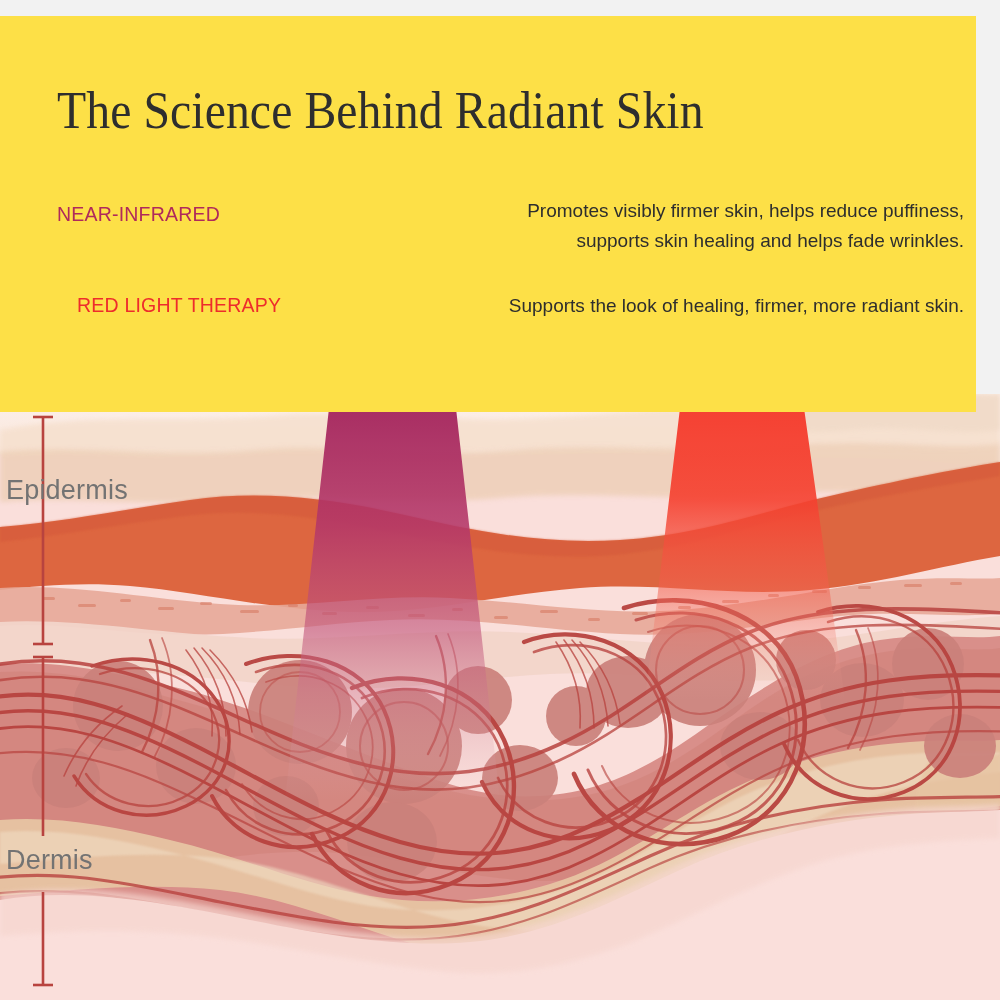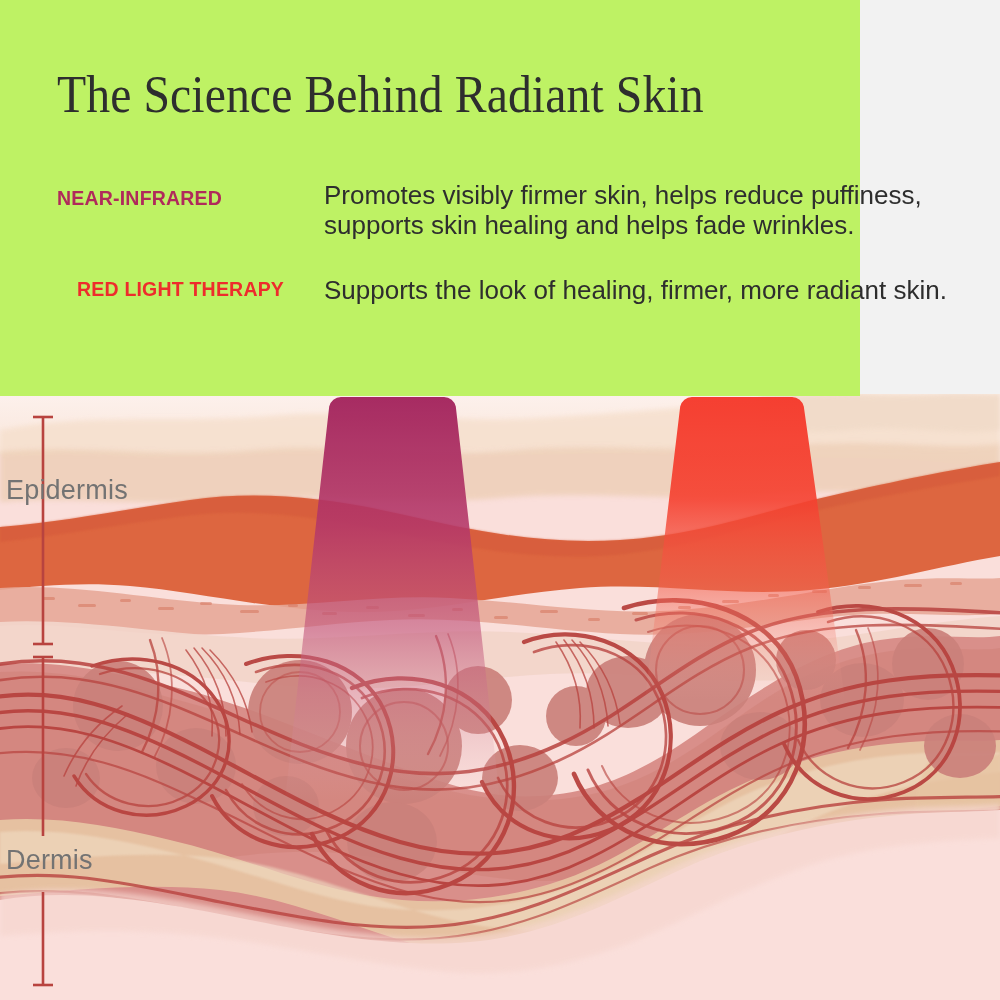--- a/index.html
+++ b/index.html
@@ -14,58 +14,59 @@
   #page {
     position: relative;
     width: 1000px; height: 1000px;
     background: #f2f2f2;
     overflow: hidden;
   }
 
   
   #header {
     position: absolute;
-    left: 0; top: 0; width: 860px; height: 396px;
-    background: #bef264;
+    left: 0; top: 16px; width: 976px; height: 396px;
+    background: #fde047;
     z-index: 40;
   }
 
   #title {
     position: absolute;
     left: 57px; top: 62px;
     font-family: "Liberation Serif", serif;
     font-size: 53px;
     line-height: 64px;
     letter-spacing: 0.1px;
     color: #2e2e2e;
     font-weight: 400;
     transform: scaleX(0.90);
     transform-origin: left top;
     white-space: nowrap;
   }
 
   .legend-term {
     position: absolute;
     font-family: "Liberation Sans", sans-serif;
-    font-weight: bold;
+    font-weight: normal;
     font-size: 19.5px;
     line-height: 25px;
     letter-spacing: 0.2px;
     width: 270px;
   }
   .legend-term.nir  { left: 57px; top: 186px;  color: #b02a5b; }
   .legend-term.rlt  { left: 57px; top: 277px;  color: #ee2c2c; margin-left: 20px; }
 
   .legend-desc {
     position: absolute;
     font-family: "Liberation Sans", sans-serif;
-    font-size: 26px;
+    font-size: 19px;
     line-height: 30px;
     color: #2e2e2e;
     width: 640px;
+    text-align: right;
   }
   .legend-desc.nir { left: 324px; top: 180px; }
   .legend-desc.rlt { left: 324px; top: 275px; }
 
   
   #skin {
     position: absolute;
     left: 0; top: 0; width: 1000px; height: 1000px;
     z-index: 5;
   }

